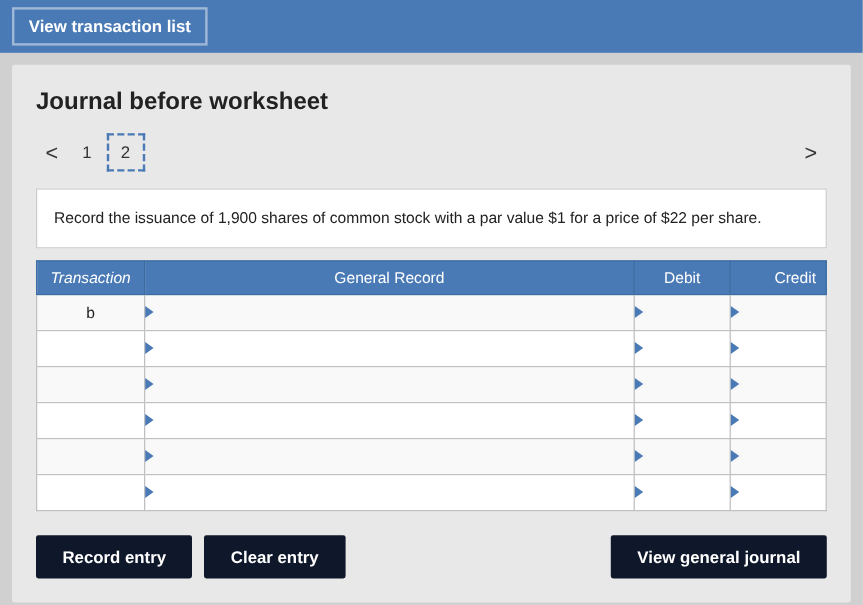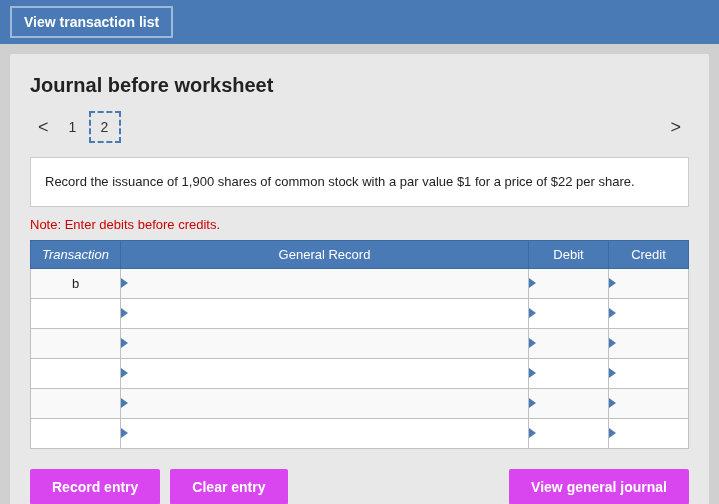--- a/index.html
+++ b/index.html
@@ -123,20 +123,21 @@
     .journal-table thead th.gj-col {
       width: auto;
     }
 
     .journal-table thead th.debit-col {
       width: 80px;
     }
 
     .journal-table thead th.credit-col {
       width: 80px;
+      text-align: right;
     }
 
     .journal-table tbody tr {
       background: white;
     }
 
     .journal-table tbody tr:nth-child(odd) {
       background: #f9f9f9;
     }
 
@@ -181,21 +182,21 @@
       transform: translateY(-50%);
     }
 
     .buttons-row {
       display: flex;
       gap: 10px;
       align-items: center;
     }
 
     .btn-action {
-      background: #d946ef;
+      background: #0f172a;
       color: white;
       border: none;
       padding: 10px 22px;
       font-size: 14px;
       font-weight: bold;
       cursor: pointer;
       border-radius: 2px;
     }
 
     .btn-spacer {
@@ -214,21 +215,20 @@
 
   <div class="pagination">
     <button class="pagination-arrow">&lt;</button>
     <span class="pagination-number">1</span>
     <span class="pagination-number active">2</span>
     <button class="pagination-arrow pagination-right-arrow">&gt;</button>
   </div>
 
   <div class="instruction-box">Record the issuance of 1,900 shares of common stock with a par value $1 for a price of $22 per share.</div>
 
-  <div class="note-text">Note: Enter debits before credits.</div>
 
   <table class="journal-table">
     <thead>
       <tr>
         <th class="transaction-col">Transaction</th>
         <th class="gj-col">General Record</th>
         <th class="debit-col">Debit</th>
         <th class="credit-col">Credit</th>
       </tr>
     </thead>

